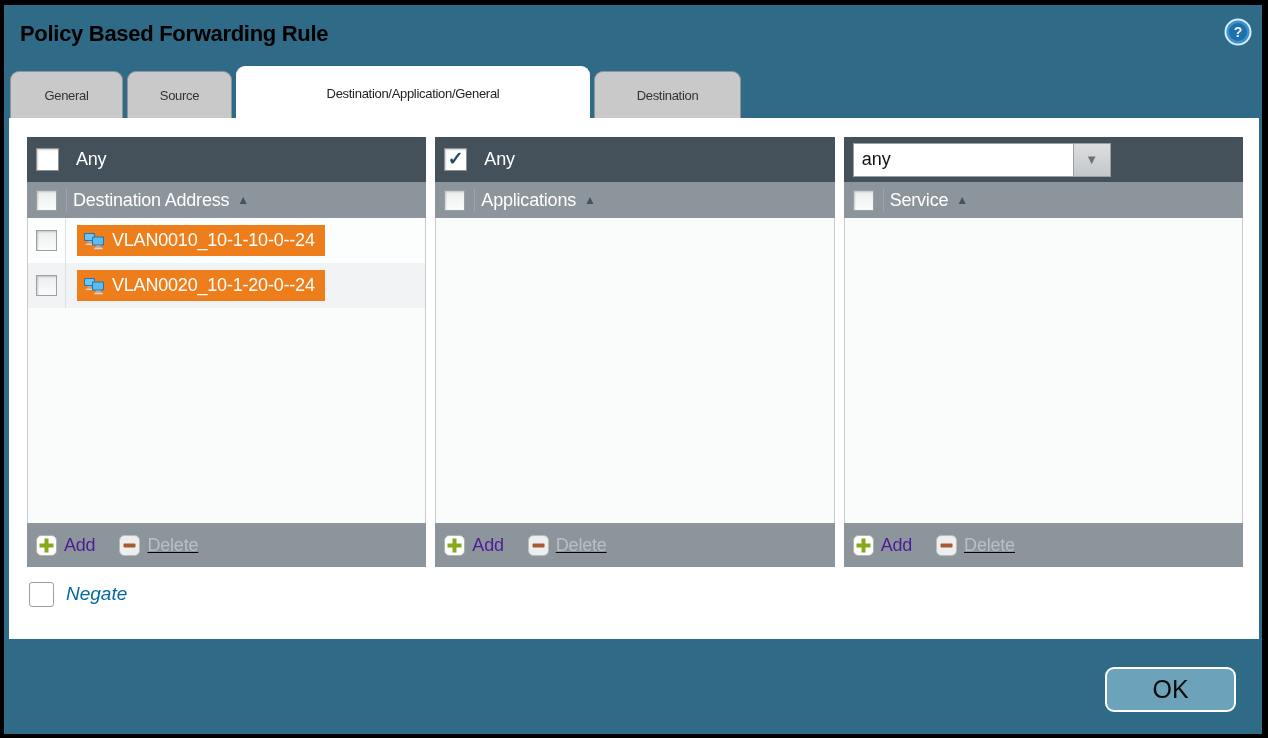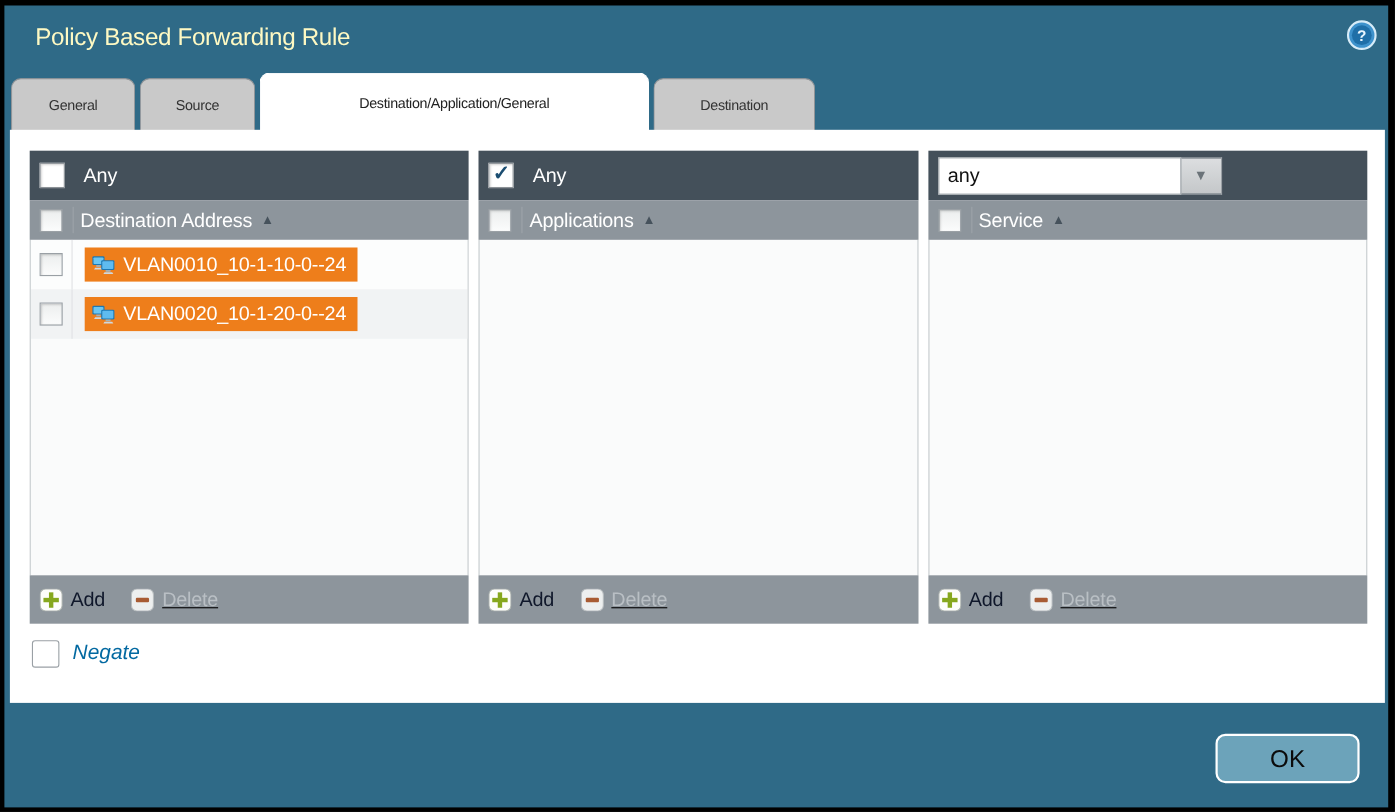--- a/index.html
+++ b/index.html
@@ -3,22 +3,22 @@
 <meta charset="utf-8">
 <style>
   * { margin:0; padding:0; box-sizing:border-box; }
   html,body { width:1268px; height:738px; }
   body { font-family:"Liberation Sans", sans-serif; background:#000; position:relative; }
 
   .screen { position:absolute; inset:0; background:#000; }
   .dialog { position:absolute; left:4px; top:5px; right:6px; bottom:4px; background:#2F6A87; }
 
   
-  .title { position:absolute; left:28px; top:16px; color:#fef9c3; font-size:22px;
-           letter-spacing:-0.3px; font-weight:400; }
+  .title { position:absolute; left:16px; top:16px; color:#000000; font-size:22px;
+           letter-spacing:-0.3px; font-weight:700; }
   .help { position:absolute; top:13px; right:10px; width:28px; height:28px; cursor:pointer; }
 
   
   .tabs { position:absolute; left:6px; top:61px; height:53px; display:flex;
           align-items:flex-end; }
   .tab { height:48px; background:#C9C9C9; border:1px solid #909498; border-bottom:none;
          border-radius:9px 9px 0 0; margin-right:4px; display:flex; align-items:center;
          justify-content:center; font-size:13px; color:#333; letter-spacing:-0.3px;
          cursor:pointer; }
   .tab.active { height:53px; background:#fff; border-color:#fff; color:#222; z-index:2; }
@@ -55,21 +55,21 @@
                  justify-content:center; border-right:1px solid #dfe2e4; flex:none; }
   .chip { margin-left:11px; height:31px; background:#EE7E1B; display:inline-flex;
           align-items:center; padding:0 10px 0 6px; color:#fff; font-size:18px;
           letter-spacing:-0.2px; cursor:pointer; }
   .chip svg { margin-right:7px; }
 
   .col-footer { height:44px; background:#8D959C; display:flex; align-items:center;
                 padding-left:9px; flex:none; }
   .footer-btn { display:inline-flex; align-items:center; cursor:pointer; }
   .footer-btn .lbl { font-size:18px; margin-left:7px; letter-spacing:-0.2px; }
-  .btn-add .lbl { color:#0f172a; }
+  .btn-add .lbl { color:#4c1d95; }
   .btn-delete { margin-left:24px;text-decoration:underline; }
   .btn-delete .lbl { color:#B9BFC4; }
 
   
   .cb { background:#fff; border:1px solid #8b9196; display:inline-flex; align-items:center;
         justify-content:center; cursor:pointer; flex:none;
         box-shadow: inset 1px 1px 2px rgba(0,0,0,0.18); }
   .cb.big { width:23px; height:23px; }
   .cb.small { width:21px; height:21px; background:linear-gradient(#eceeee,#fbfcfc);
               border-color:#9aa0a5; }
@@ -88,21 +88,21 @@
   
   .negate { position:absolute; left:20px; top:462px; display:flex; align-items:center;
             height:28px; }
   .negate .cb { width:25px; height:25px; border-radius:3px; border-color:#9aa0a5;
                 box-shadow:none; background:#fff; }
   .negate-label { font-size:19px; color:#0369a1; margin-left:12px;font-style:italic; }
 
   
   .btn-row { position:absolute; right:26px; bottom:22px; display:flex; gap:14px; }
   .dlg-btn { width:131px; height:45px; border-radius:9px; border:2px solid #fff;
-             font-size:22px; color:#0b0b0b; display:flex; align-items:center;
+             font-size:25px; color:#0b0b0b; display:flex; align-items:center;
              justify-content:center; cursor:pointer; font-family:"Liberation Sans",sans-serif; }
   .btn-ok { background:#6CA3BA; }
   .btn-cancel { background:#C9CACD; }
 </style>
 </head>
 <body>
 
 <div class="screen">
   <div class="dialog">
 

